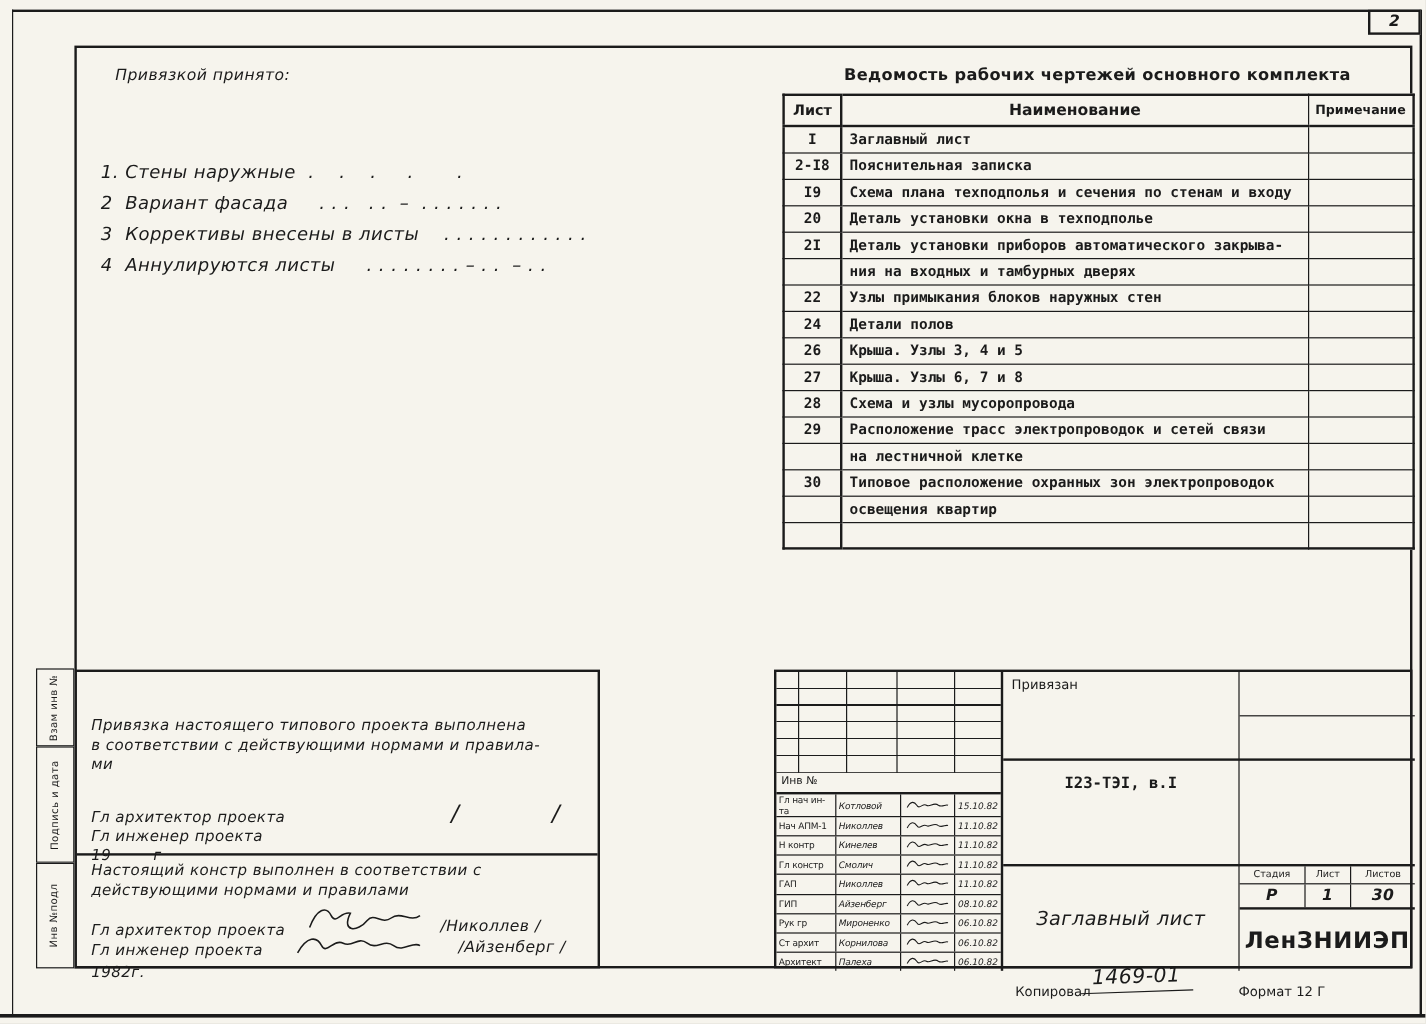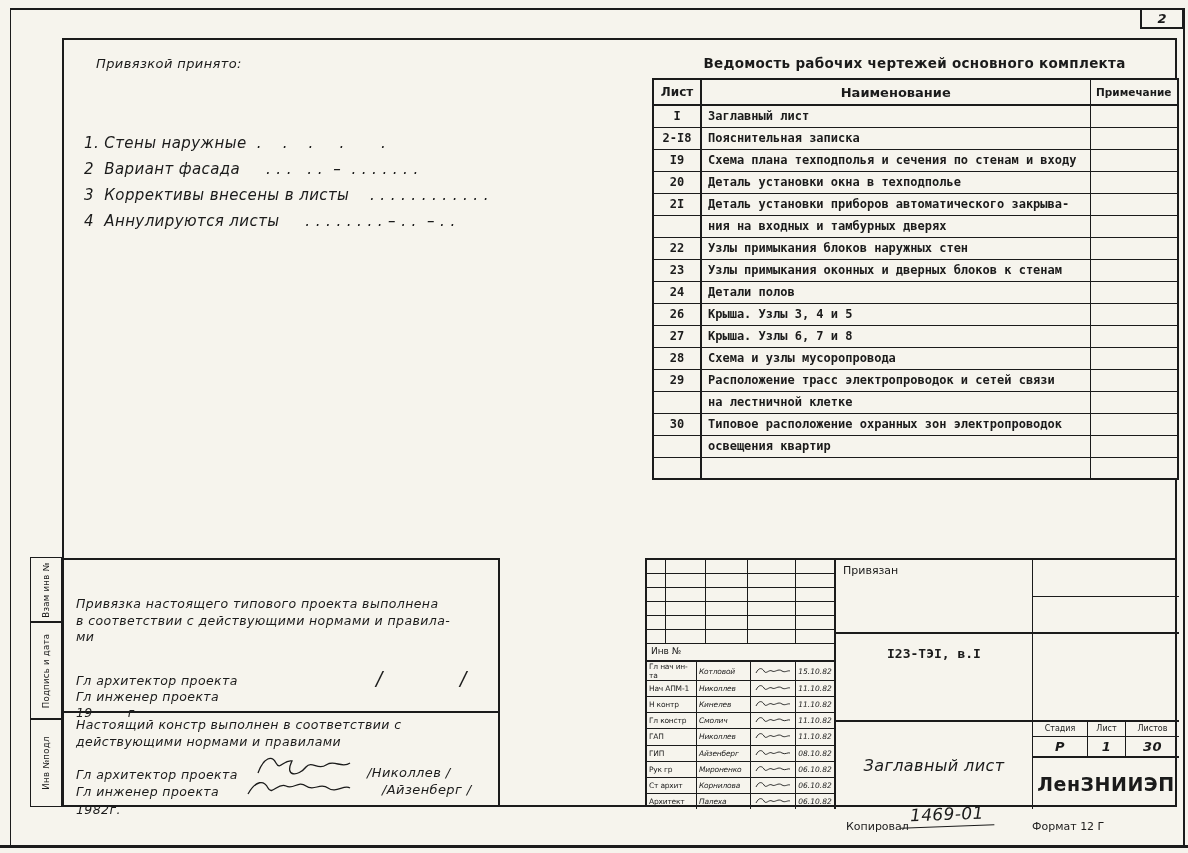--- a/index.html
+++ b/index.html
@@ -173,25 +173,20 @@
         <td class="c-sheet"></td>
         <td class="c-name">ния на входных и тамбурных дверях</td>
         <td class="c-note"></td>
       </tr>
         <tr>
         <td class="c-sheet">22</td>
         <td class="c-name">Узлы примыкания блоков наружных стен</td>
         <td class="c-note"></td>
       </tr>
         <tr>
-        <td class="c-sheet">23</td>
-        <td class="c-name">Узлы примыкания оконных и дверных блоков к стенам</td>
-        <td class="c-note"></td>
-      </tr>
-        <tr>
         <td class="c-sheet">24</td>
         <td class="c-name">Детали полов</td>
         <td class="c-note"></td>
       </tr>
         <tr>
         <td class="c-sheet">26</td>
         <td class="c-name">Крыша. Узлы 3, 4 и 5</td>
         <td class="c-note"></td>
       </tr>
         <tr>

